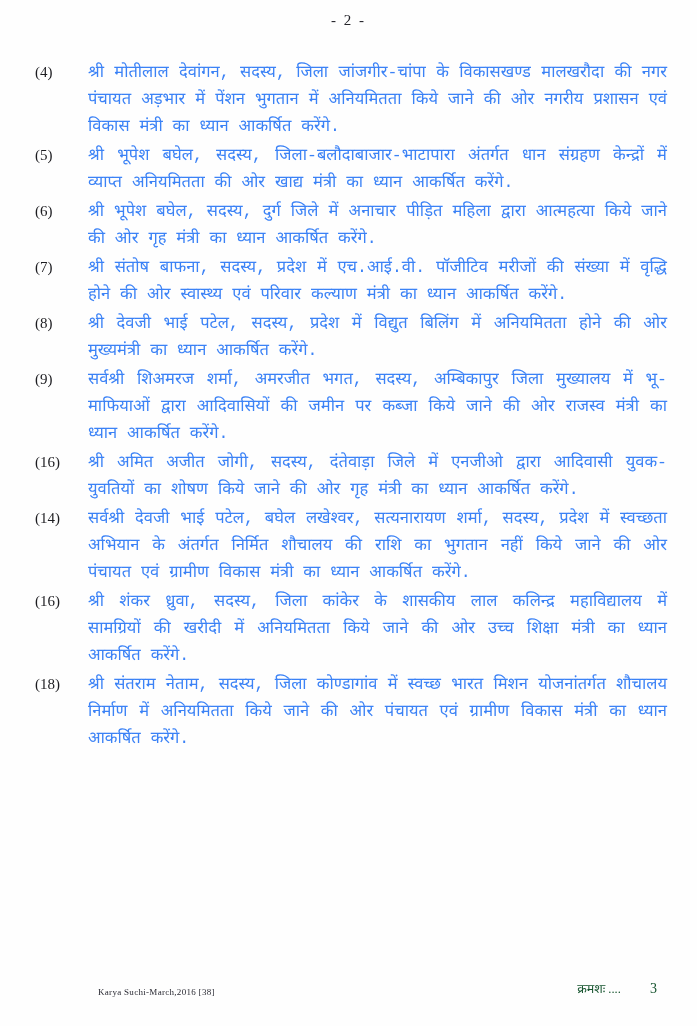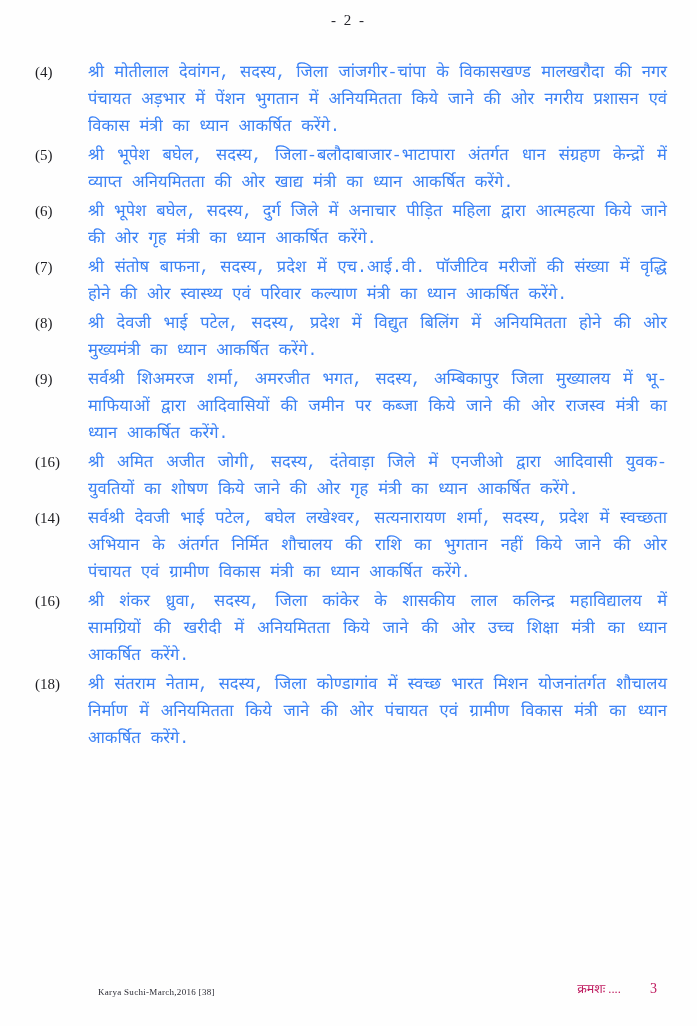--- a/index.html
+++ b/index.html
@@ -62,21 +62,21 @@
     margin-left: 36px;
   }
   .footer-left {
     font-size: 9px;
     color: #2a2a33;
     font-family: "Liberation Serif", "DejaVu Serif", serif;
     letter-spacing: 0.3px;
   }
   .footer-right {
     font-size: 12.5px;
-    color: #be185d;
+    color: #14532d;
   }
   .footer-right .page-next {
     display: inline-block;
     margin-left: 26px;
     font-size: 14px;
   }
 </style>
 </head>
 <body>
 

